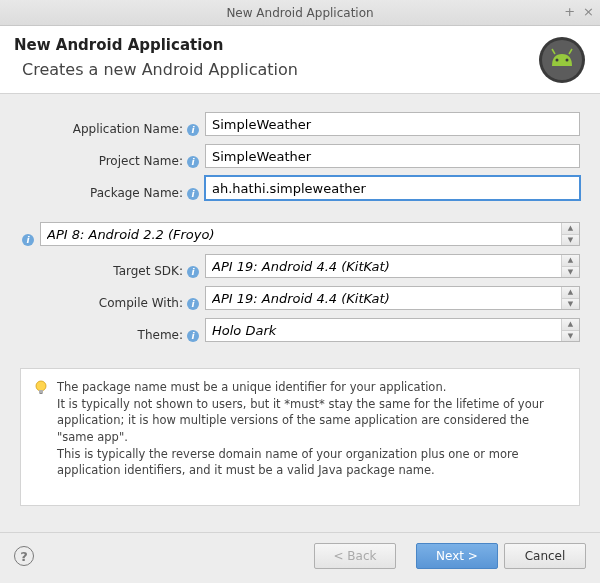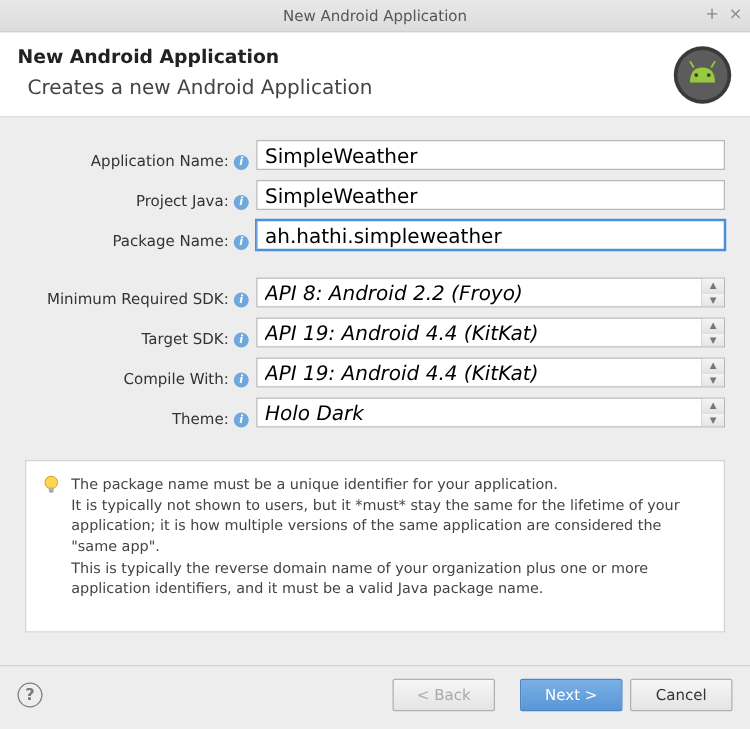--- a/index.html
+++ b/index.html
@@ -12,21 +12,21 @@
 
 .header { background: #fff; padding: 10px 14px 14px 14px; position: relative; border-bottom: 1px solid #d4d4d4; }
 .header h1 { font-size: 15px; font-weight: bold; color: #222; margin-bottom: 6px; }
 .header p { font-size: 16px; color: #444; margin-left: 8px; }
 .android-icon { position: absolute; right: 14px; top: 10px; width: 48px; height: 48px; }
 
 .form-area { padding: 18px 20px 8px 20px; }
 .row { display: flex; align-items: flex-end; margin-bottom: 8px; }
 .row label { width: 165px; text-align: right; padding-right: 2px; font-size: 12px; color: #333; }
 .info-icon { display:inline-block; width:12px; height:12px; border-radius:50%; background:#6fa8dc; color:#fff; font-size:9px; line-height:12px; text-align:center; margin-left:2px; margin-right:6px; font-style: italic; font-weight:bold;}
-.row input[type=text] { flex: 1; height: 24px; padding: 2px 6px; border: 1px solid #b8b8b8; background: #fff; font-size: 16px; }
+.row input[type=text] { flex: 1; height: 24px; padding: 2px 6px; border: 1px solid #b8b8b8; background: #fff; font-size: 13px; }
 .row input.focused { border-color: #4a90d9; box-shadow: 0 0 0 1px #4a90d9; }
 
 .select-wrap { flex:1; position:relative; }
 .select-wrap input { width:100%; height:24px; padding:2px 22px 2px 6px; border:1px solid #b8b8b8; background:#fff; font-size:12px;font-style:italic; }
 .spinner { position:absolute; right:1px; top:1px; bottom:1px; width:18px; display:flex; flex-direction:column; border-left:1px solid #d0d0d0; }
 .spinner div { flex:1; display:flex; align-items:center; justify-content:center; font-size:7px; color:#777; cursor:pointer; background:linear-gradient(#f4f4f4,#e4e4e4); }
 .spinner div:first-child { border-bottom:1px solid #d0d0d0; }
 
 .gap { height: 14px; }
 
@@ -69,35 +69,34 @@
 
 <div class="form-area">
 
   <div class="row">
     <label>Application Name:</label>
     <span class="info-icon">i</span>
     <input type="text" value="SimpleWeather" style="">
   </div>
 
   <div class="row">
-    <label>Project Java:</label>
+    <label>Project Name:</label>
     <span class="info-icon">i</span>
     <input type="text" value="SimpleWeather" style="">
   </div>
 
   <div class="row">
     <label>Package Name:</label>
     <span class="info-icon">i</span>
     <input type="text" class="focused" value="ah.hathi.simpleweather" style="">
   </div>
 
   <div class="gap"></div>
 
   <div class="row">
-    <label>Minimum Required SDK:</label>
     <span class="info-icon">i</span>
     <div class="select-wrap">
       <input type="text" readonly="" value="API 8: Android 2.2 (Froyo)" style="">
       <div class="spinner">
           <div>▲</div>
           <div>▼</div>
         </div>
     </div>
   </div>
 

